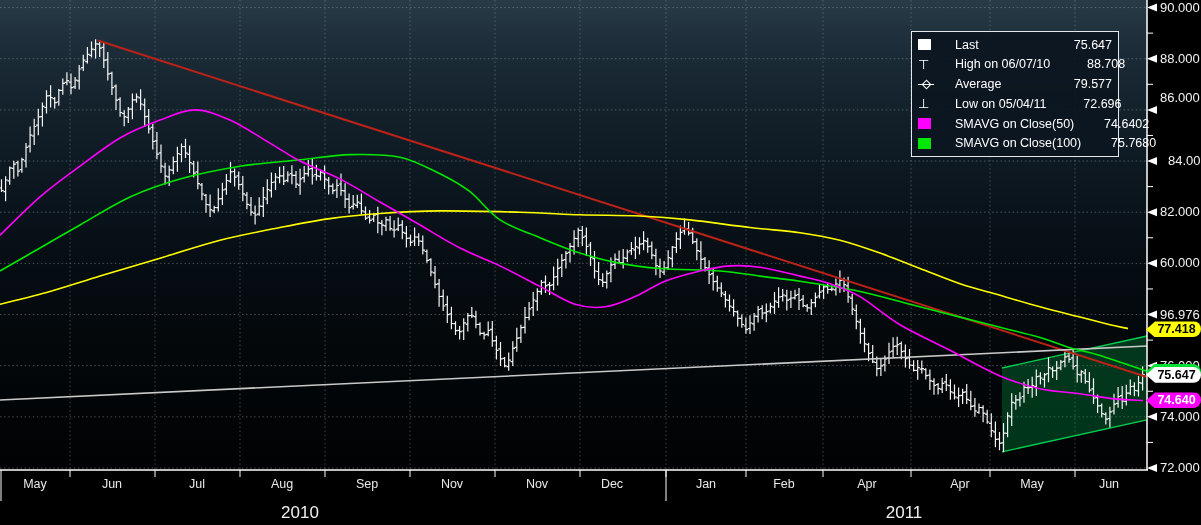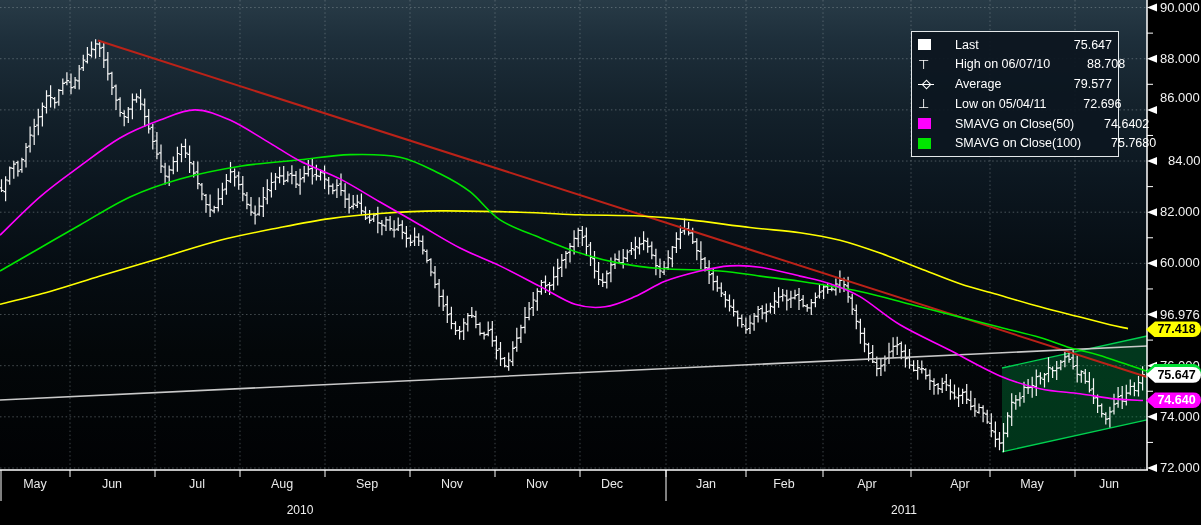--- a/index.html
+++ b/index.html
@@ -3,21 +3,21 @@
 <meta charset="utf-8">
 <style>
   html,body{margin:0;padding:0;background:#000;}
   #screen{position:relative;width:1201px;height:525px;background:#000;overflow:hidden;
           font-family:"Liberation Sans","DejaVu Sans",sans-serif;}
   #plot-bg{position:absolute;left:0;top:0;width:1147px;height:470px;
            background:linear-gradient(180deg,#283b47 0%,#1d2e3a 9%,#14222c 22%,#0c1720 38%,#060d13 56%,#030709 75%,#010204 100%);}
   svg{position:absolute;left:0;top:0;}
   .ylab{position:absolute;left:1160px;color:#f2f2f2;font-size:13px;line-height:16px;white-space:nowrap;}
   .mlab{position:absolute;top:477px;transform:translateX(-50%);color:#e9e9e9;font-size:12.5px;}
-  .yrlab{position:absolute;top:503px;transform:translateX(-50%);color:#f0f0f0;font-size:12px;}
+  .yrlab{position:absolute;top:503px;transform:translateX(-50%);color:#f0f0f0;font-size:17px;}
   .ptag{position:absolute;left:1146px;width:55px;height:16px;line-height:16px;
         clip-path:polygon(0 50%,9px 0,100% 0,100% 100%,9px 100%);
         font-size:12.5px;font-weight:bold;text-align:center;padding-left:6px;box-sizing:border-box;border-radius:8px;}
   #legend{position:absolute;left:911px;top:31px;width:208px;height:126px;z-index:30;
           border:1px solid #e4e8ea;background:rgba(12,22,32,0.92);
           display:flex;flex-direction:column;justify-content:space-evenly;padding:1px 6px;box-sizing:border-box;}
   .lrow{display:flex;align-items:center;height:16px;color:#fff;font-size:12.5px;white-space:nowrap;gap:17px;}
   .licon{width:20px;display:inline-flex;justify-content:flex-start;align-items:center;flex:0 0 20px;}
   .swatch{width:13px;height:11px;display:inline-block;}
   .tee{color:#fff;font-size:13px;line-height:13px;}

